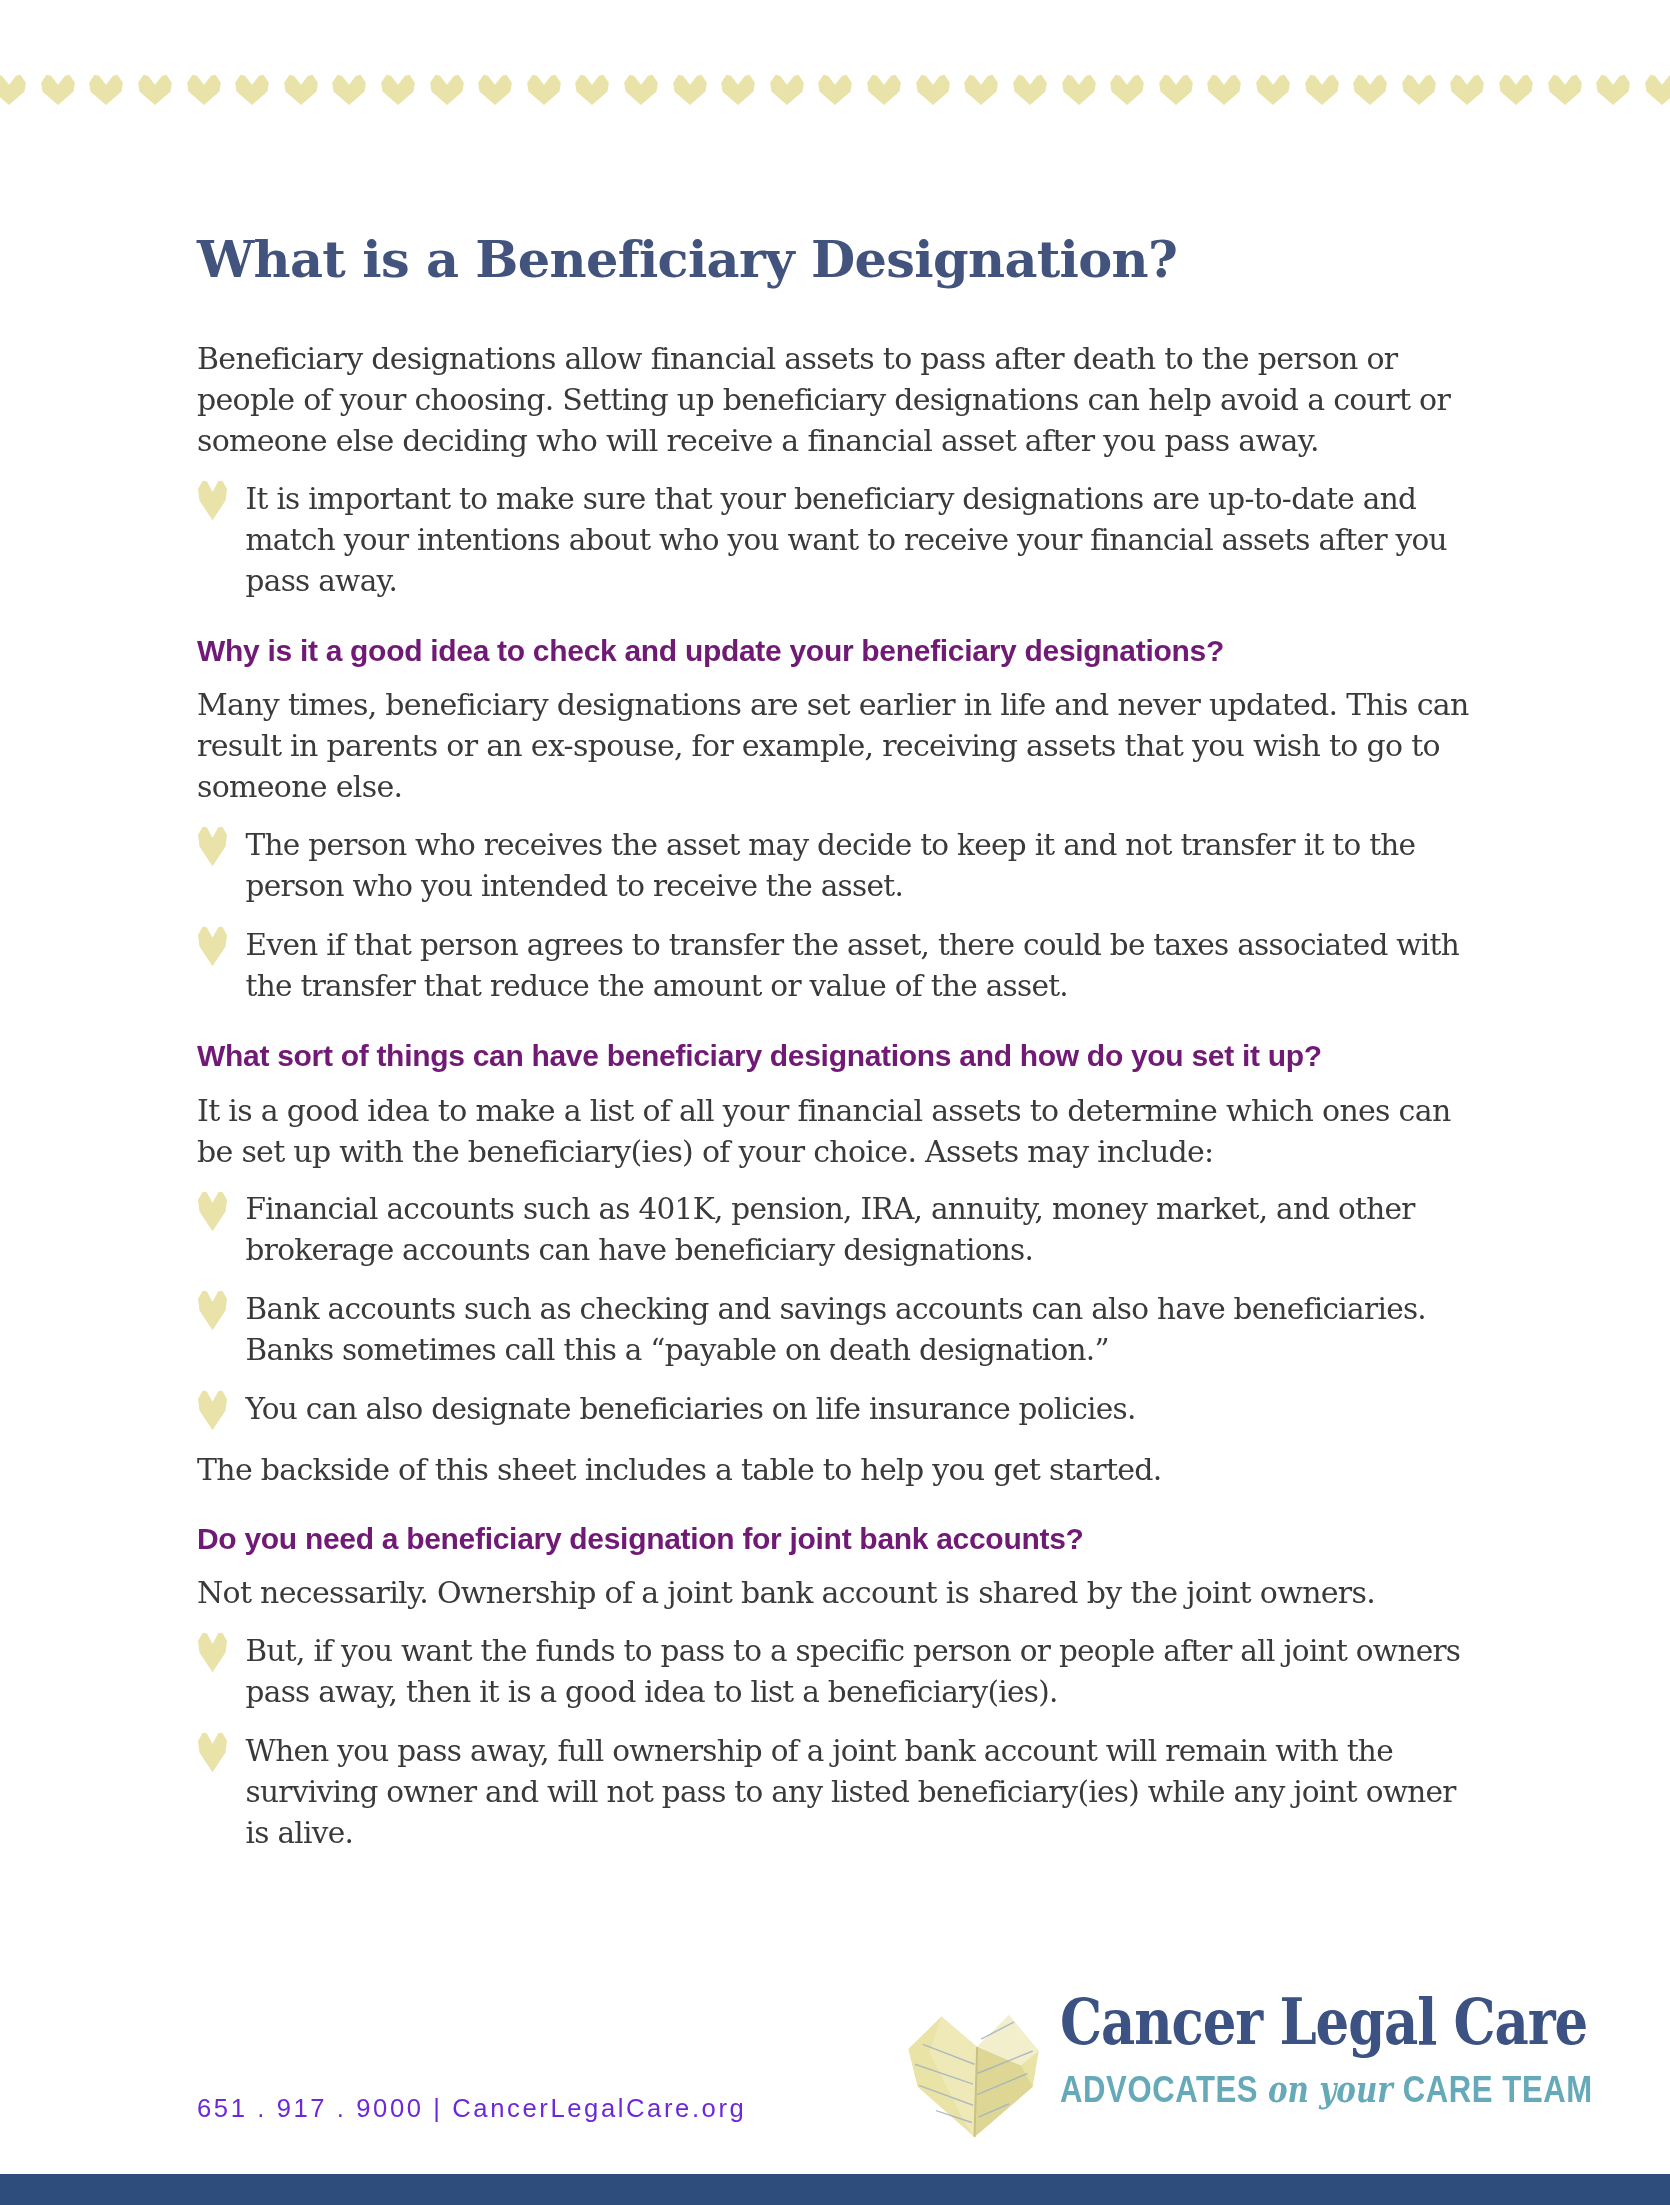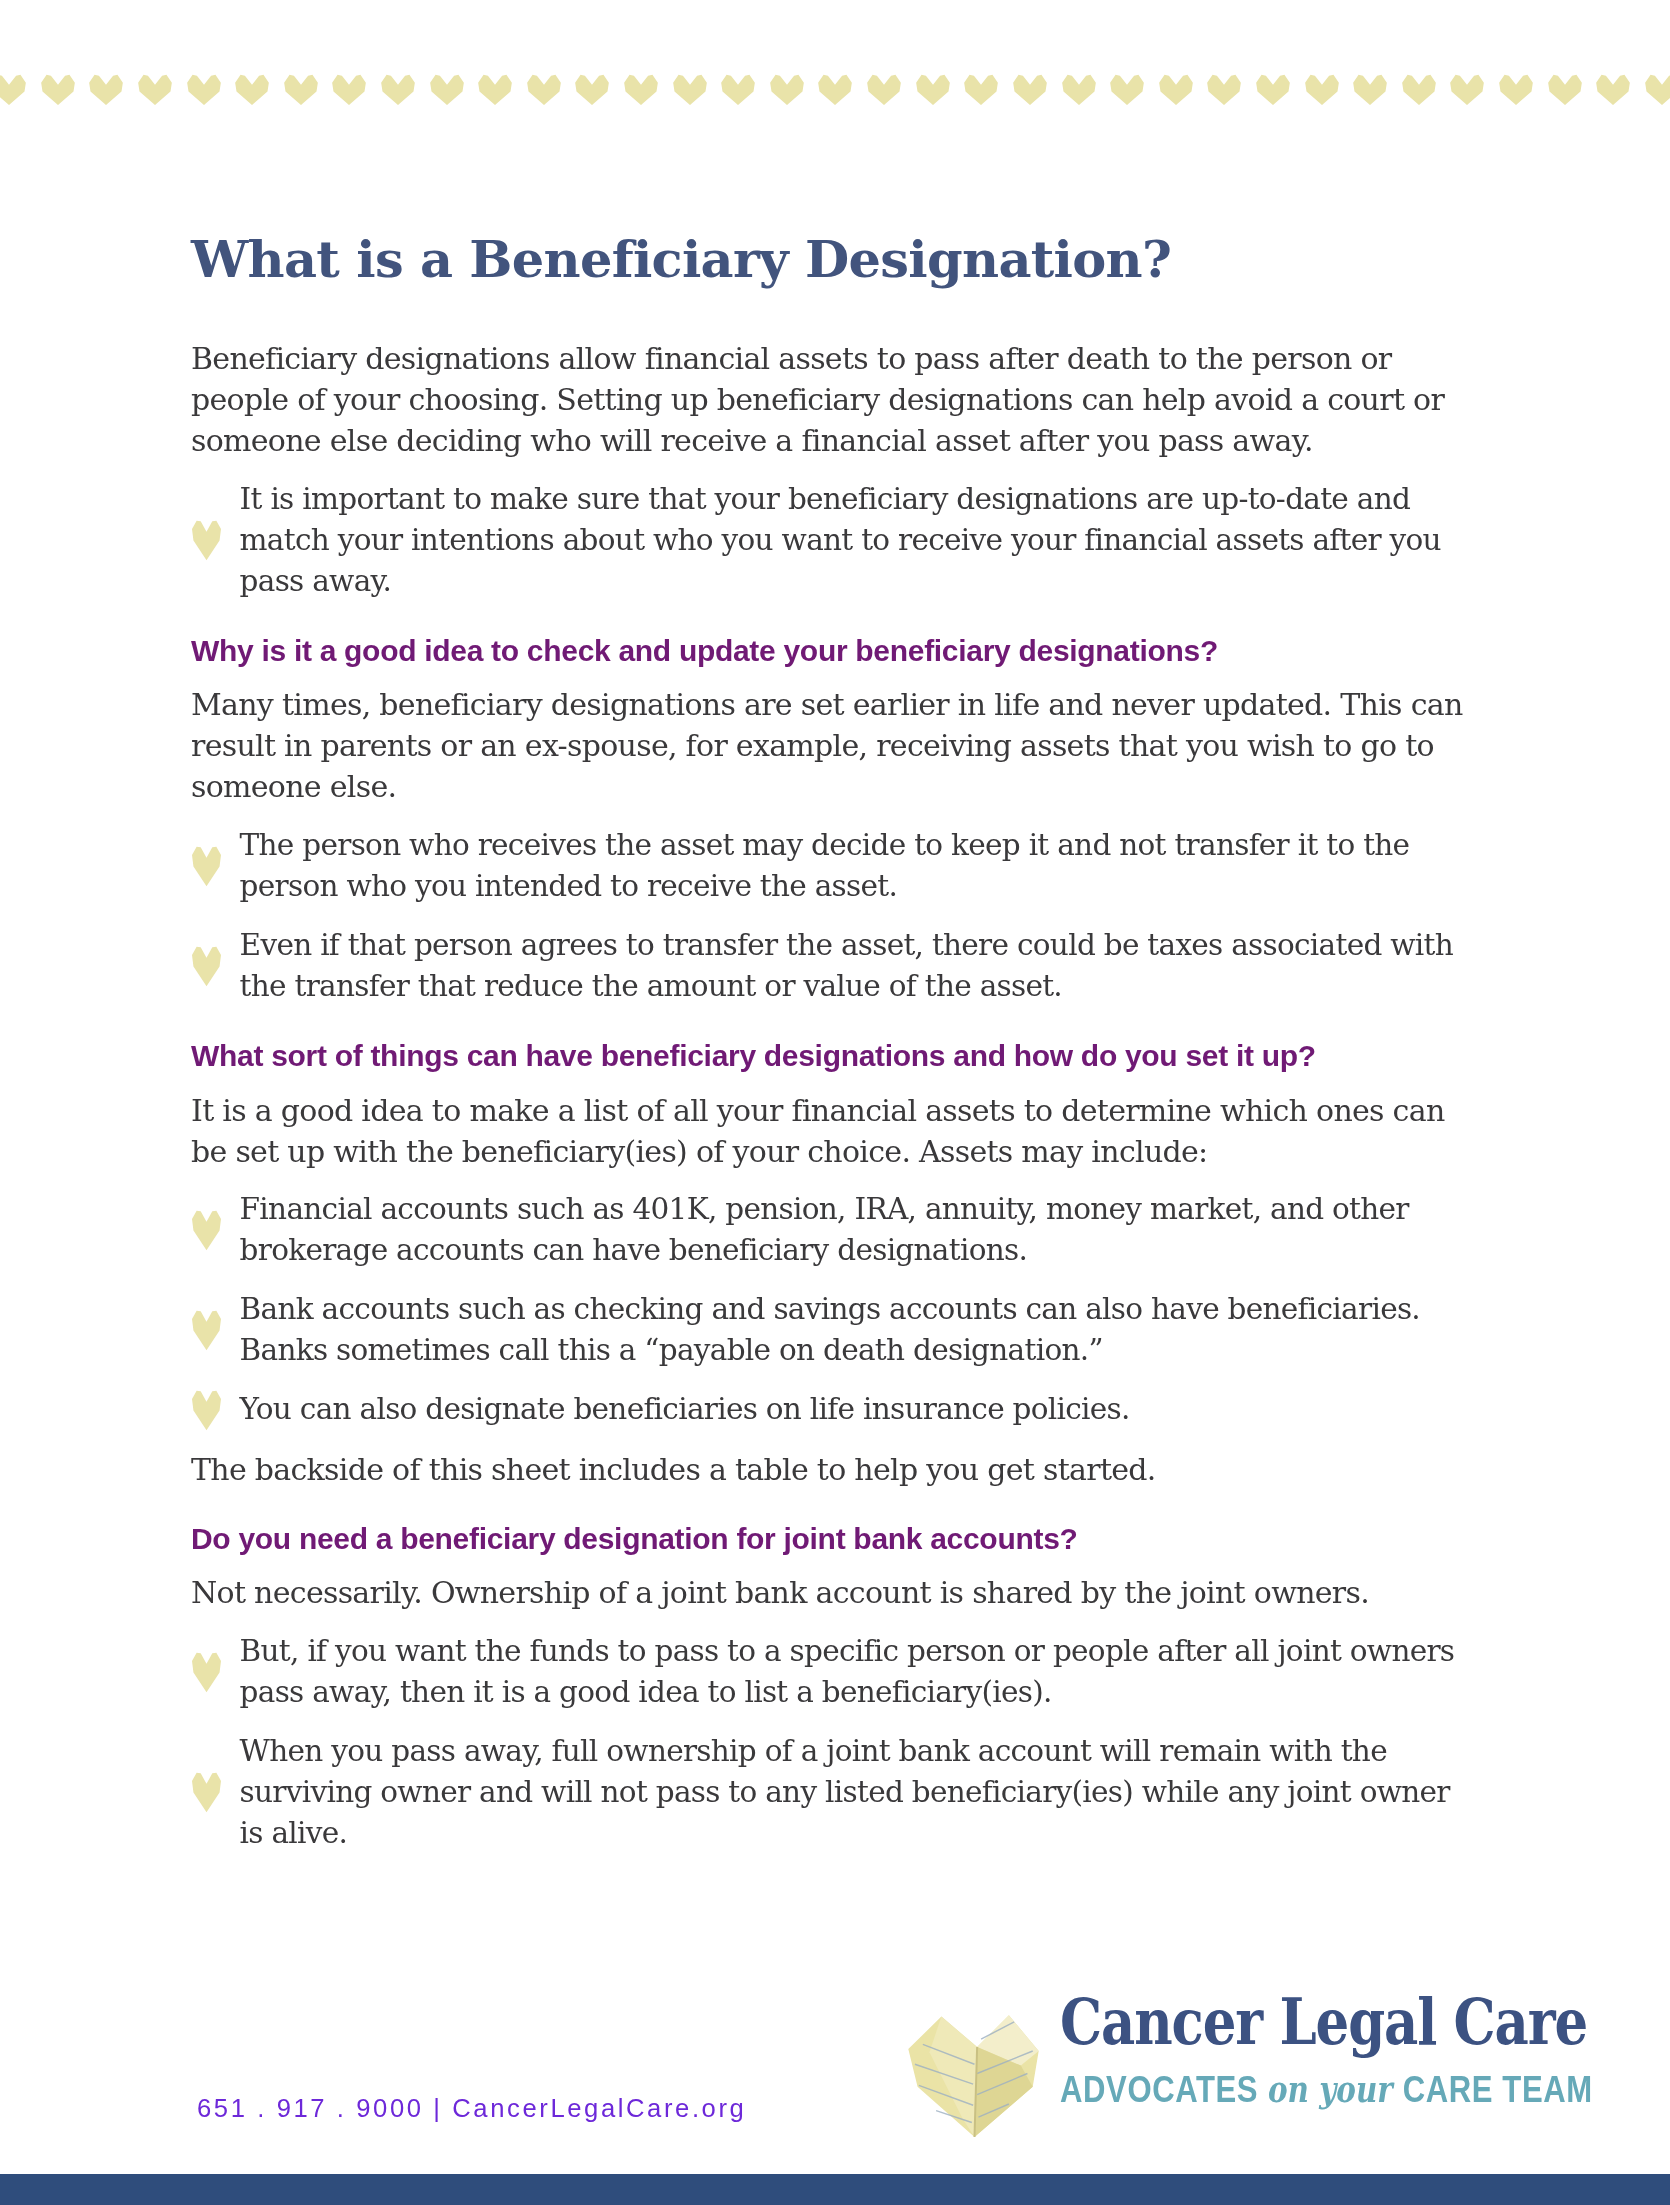--- a/index.html
+++ b/index.html
@@ -20,21 +20,21 @@
     justify-content: space-between;
     align-items: flex-start;
     overflow: hidden;
   }
   .hearts-row svg { width: 34px; height: 31px; flex: 0 0 auto; }
 
   
   .content {
     position: absolute;
     top: 231px;
-    left: 191px;
+    left: 197px;
     width: 1283px;
   }
   .doc-title {
     font-family: "DejaVu Serif", serif;
     font-weight: bold;
     font-size: 51px;
     line-height: 1.1;
     letter-spacing: -0.7px;
     color: #42547d;
     margin: 0 0 51px 0;
@@ -49,21 +49,21 @@
     font-family: "Liberation Sans", sans-serif;
     font-weight: bold;
     font-size: 30px;
     line-height: 37px;
     letter-spacing: -0.3px;
     color: #701a75;
     margin: 30px 0 15.7px 0;
   }
   .bullet {
     display: flex;
-    align-items: center;
+    align-items: flex-start;
     margin: 0 0 17.7px 0;
   }
   .bullet .b-heart { flex: 0 0 auto; width: 29px; height: 41px; margin: 1.3px 18.3px 0 1.3px; }
   .bullet .b-text { flex: 1 1 auto; font-size: 29.5px; line-height: 41px; letter-spacing: -0.7px; }
 
   
   .footer-contact {
     position: absolute;
     left: 197px;
     top: 2094px;

